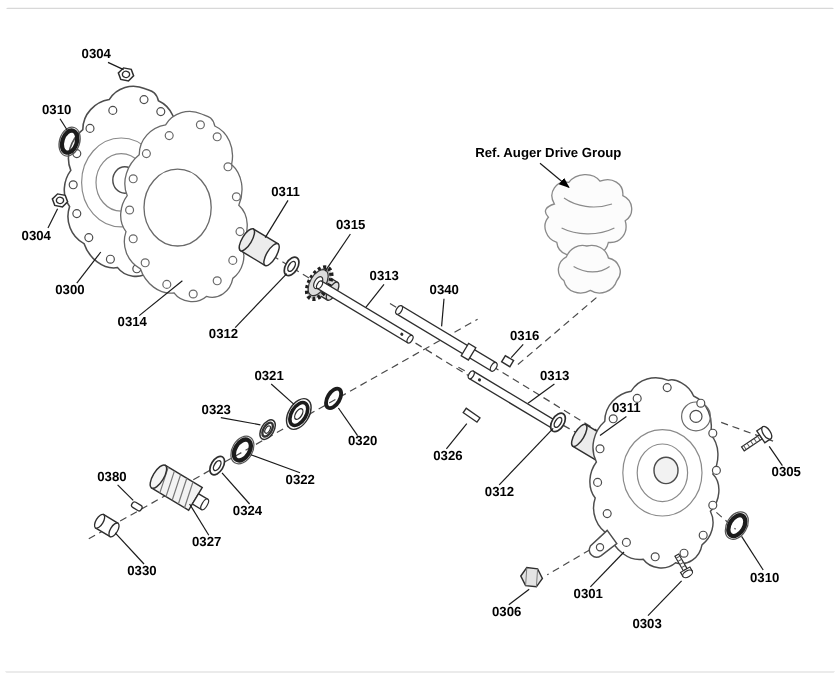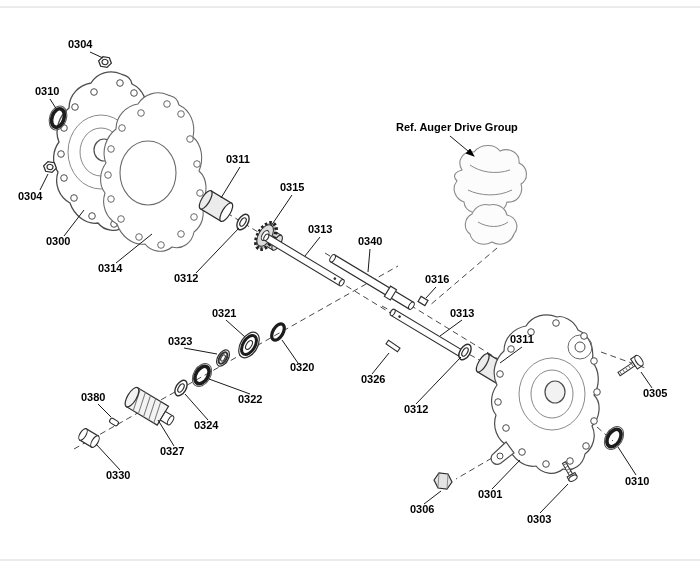--- a/index.html
+++ b/index.html
@@ -1,17 +1,17 @@
 <!DOCTYPE html>
 <html><head>
 <meta charset="utf-8">
 <style>
   html,body{margin:0;padding:0;background:#ffffff;}
   #stage{position:relative;width:700px;height:568px;background:#ffffff;overflow:hidden;
-         font-family:"Liberation Sans","DejaVu Sans",sans-serif;}
+         font-family:"Liberation Sans","DejaVu Sans",sans-serif;border-radius:21px;}
   svg{display:block;}
   text.part-label{font-family:"Liberation Sans","DejaVu Sans",sans-serif;font-size:11px;font-weight:bold;fill:#000;}
   .leader{stroke:#1a1a1a;stroke-width:1;fill:none;}
   .axis{stroke:#4a4a4a;stroke-width:1;stroke-dasharray:6 4;fill:none;}
   .housing{stroke:#4d4d4d;stroke-width:1.2;fill:#ffffff;}
   .soft{stroke:#8a8a8a;stroke-width:1;fill:none;}
   .frame{stroke:#d8d8d8;stroke-width:1;}
 </style>
 </head>
 <body>

